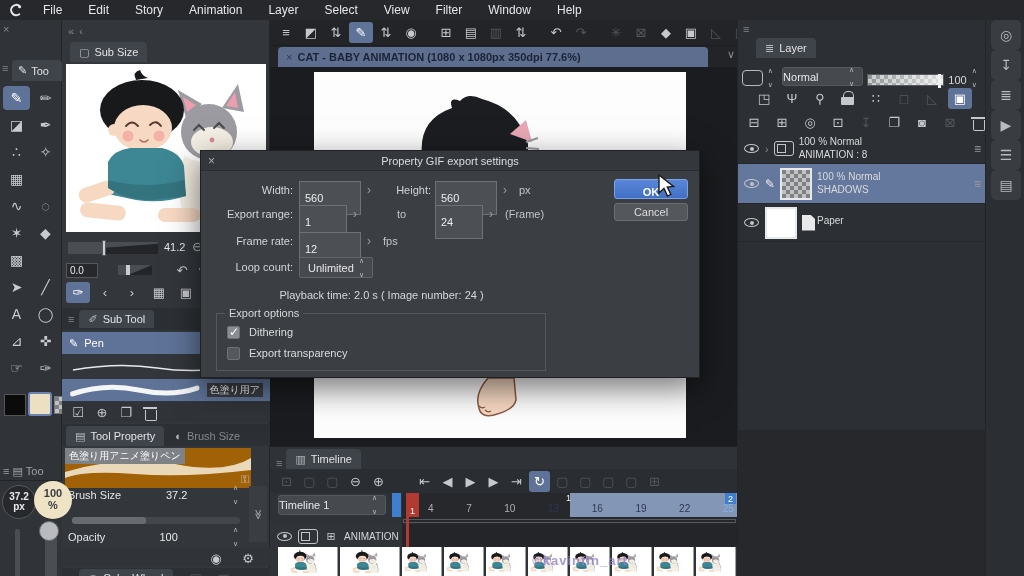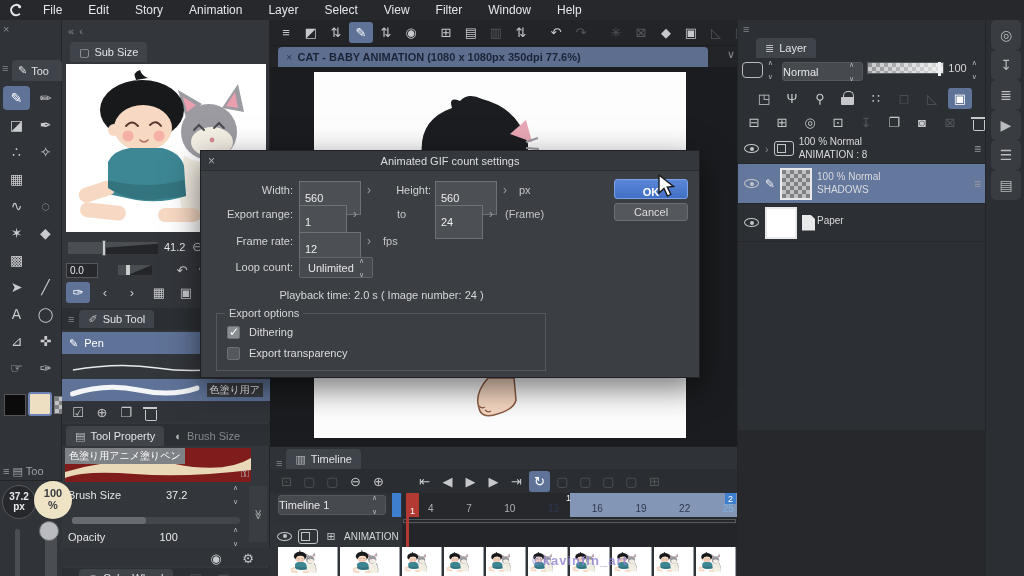--- a/index.html
+++ b/index.html
@@ -76,21 +76,21 @@
 #sv-navrow{position:absolute;left:4px;top:262px;width:200px;height:22px;display:flex;gap:3px}
 
 #subtool-head{position:absolute;left:0;top:288px;width:208px;height:22px;background:#2c2f33}
 .st-item{position:absolute;left:0;width:208px;height:22px;display:flex;align-items:center;gap:6px;padding:0 7px;color:#e3e4e6}
 .st-item.sel{background:#5f7398;color:#fff}
 .stroke{flex:1;height:14px;position:relative}
 .stroke svg{position:absolute;inset:0;width:100%;height:100%}
 #st-footer{position:absolute;left:0;top:382px;width:208px;height:20px;display:flex;align-items:center;padding:0 4px;gap:4px;background:#303338}
 
 #tp-tabs{position:absolute;left:0;top:404px;width:208px;height:22px;display:flex;align-items:flex-end;gap:2px;padding:0 4px;background:#2c2f33}
-#tp-banner{position:absolute;left:3px;top:428px;width:186px;height:34px;background:#7f1d1d;overflow:hidden}
+#tp-banner{position:absolute;left:3px;top:428px;width:186px;height:40px;background:#a16207;overflow:hidden}
 #tp-chip{position:absolute;left:0;top:0;height:16px;background:#7e8186;color:#fff;font-size:10px;padding:1px 4px;white-space:nowrap}
 #tp-lock{position:absolute;right:2px;bottom:2px;color:#caccce;font-size:11px}
 .tp-row{position:absolute;left:6px;width:178px;height:18px;display:flex;align-items:center;color:#e3e4e6}
 .tp-row .val{margin-left:auto;color:#e9eaeb}
 #tp-slider{position:absolute;left:10px;top:497px;width:168px;height:7px;background:#43464b;border-radius:3px}
 #tp-sliderfill{width:44%;height:100%;background:#686b70;border-radius:3px}
 #tp-side{position:absolute;right:2px;top:466px;width:18px;height:56px;background:#3a3d42;display:flex;flex-direction:column;align-items:center;justify-content:space-around;color:#a9abae}
 #tp-side span{transform:rotate(90deg);font-size:10px}
 #tp-footer{position:absolute;left:0;top:528px;width:208px;height:18px;display:flex;justify-content:flex-end;gap:8px;padding-right:10px;background:#303338}
 
@@ -118,21 +118,21 @@
 #tl-trackarea{position:absolute;left:132px;top:78px;width:335px;height:22px;background:#232528}
 #tl-redline{position:absolute;left:136px;top:46px;width:3px;height:54px;background:#b23a33;z-index:3}
 #tl-thumbs{position:absolute;left:0;top:100px;width:467px;height:30px;display:flex;gap:2px;padding:0 8px}
 .thumb{background:#fff;height:30px;flex:0 0 auto;overflow:hidden;border-right:1px solid #9aa0a8}
 .thumb svg{width:100%;height:100%}
 #watermark{position:absolute;left:180px;top:106px;width:260px;text-align:center;color:rgba(143,127,208,.8);
   font-size:13px;letter-spacing:1px;z-index:5;font-weight:bold}
 
 
 #layerpanel{left:737px;top:20px;width:248px;height:556px;background:#2c2f33;border-left:1px solid #232529}
-#lp-blendrow{position:absolute;left:4px;top:42px;width:240px;height:24px;display:flex;align-items:flex-start;gap:4px}
+#lp-blendrow{position:absolute;left:4px;top:42px;width:240px;height:24px;display:flex;align-items:flex-end;gap:4px}
 #lp-colorbtn{width:22px;height:16px;border:1.4px solid #b9bbbe;border-radius:4px}
 #lp-blend{width:86px;height:19px;background:#46494e;border:1px solid #55585d;border-radius:3px;display:flex;align-items:center;justify-content:center;color:#e6e7e9}
 #lp-opacity{position:relative;width:82px;height:12px;border:1px solid #55585d}
 #lp-opacity .fill{position:absolute;inset:0;background:linear-gradient(to right,rgba(255,255,255,.15),rgba(255,255,255,.75))}
 #lp-opacity .hnd{position:absolute;right:2px;top:-1px;width:3px;height:14px;background:#f0f1f2}
 .lp-icons{position:absolute;display:flex;gap:4px;align-items:center}
 .lrow{position:absolute;left:0;width:248px;display:flex;align-items:center;gap:5px;padding:0 5px;border-bottom:1px solid #26282c}
 .lrow .nm{font-size:10px;color:#d9dadc;line-height:1.25}
 .lrow.sel{background:#64779c}
 .lthumb{width:32px;height:32px;border:2px solid #e8e9ea;flex:0 0 auto}
@@ -665,21 +665,21 @@
         <span class="rs-btn" style="position:relative;margin:0" data-name="material-download-icon" data-state="normal">↧</span>
         <span class="rs-btn" style="position:relative;margin:0" data-name="layer-palette-icon" data-state="normal">≣</span>
         <span class="rs-btn" style="position:relative;margin:0" data-name="timeline-palette-icon" data-state="normal">▶</span>
         <span class="rs-btn" style="position:relative;margin:0" data-name="layer-search-icon" data-state="normal">☰</span>
         <span class="rs-btn" style="position:relative;margin:0" data-name="layer-property-icon" data-state="normal">▤</span>
       </div>
   </div>
 
   <div id="dialog" class="abs" data-name="animated-gif-export-dialog">
     <div id="dlg-title" data-name="dialog-title-bar">
-      <span data-name="dialog-title">Animated GIF count settings</span>
+      <span data-name="dialog-title">Property GIF export settings</span>
     </div>
     <span id="dlg-close" data-name="dialog-close-icon">×</span>
 
     <span class="dlg-label" style="left:15px;top:33px;width:77px">Width:</span>
     <input class="dlg-field" style="left: 98px; top: 30px;" data-name="width-input" value="560">
     <span class="dlg-chev" style="left:166px;top:32px" data-name="width-stepper-icon">›</span>
     <span class="dlg-label" style="left:178px;top:33px;width:52px">Height:</span>
     <input class="dlg-field" style="left: 234px; top: 30px;" data-name="height-input" value="560">
     <span class="dlg-chev" style="left:302px;top:32px" data-name="height-stepper-icon">›</span>
     <span class="dlg-unit" style="left:318px;top:33px">px</span>

